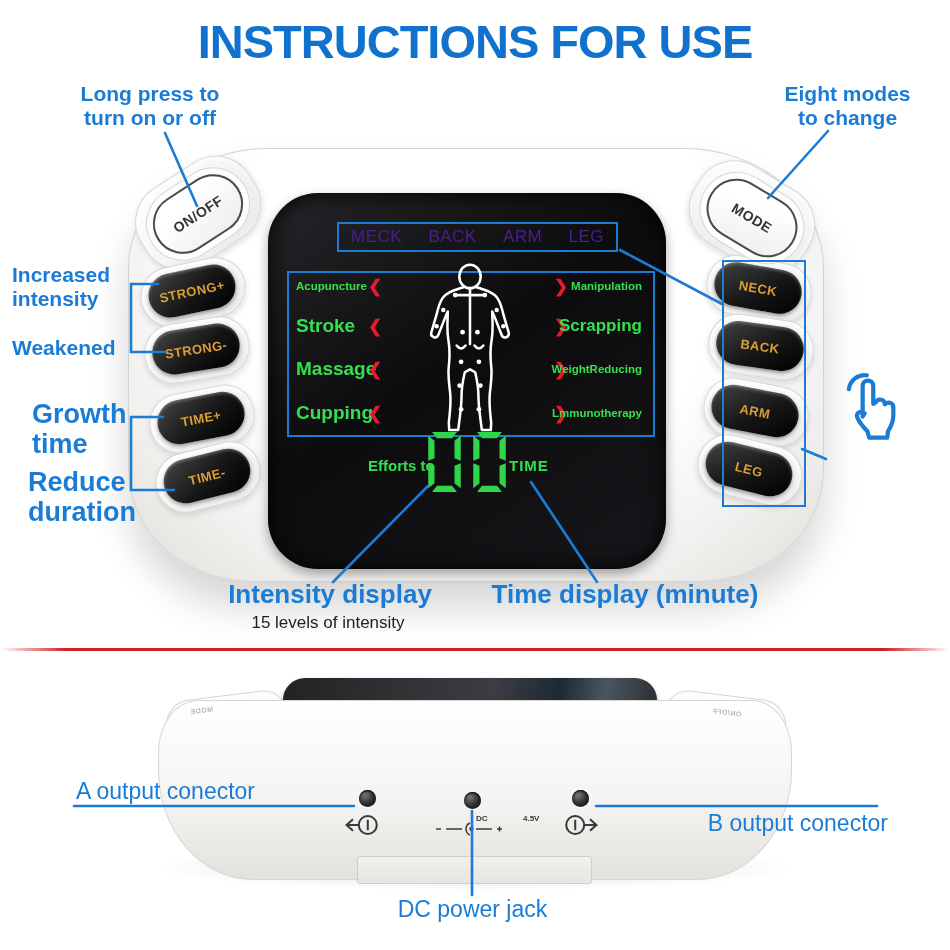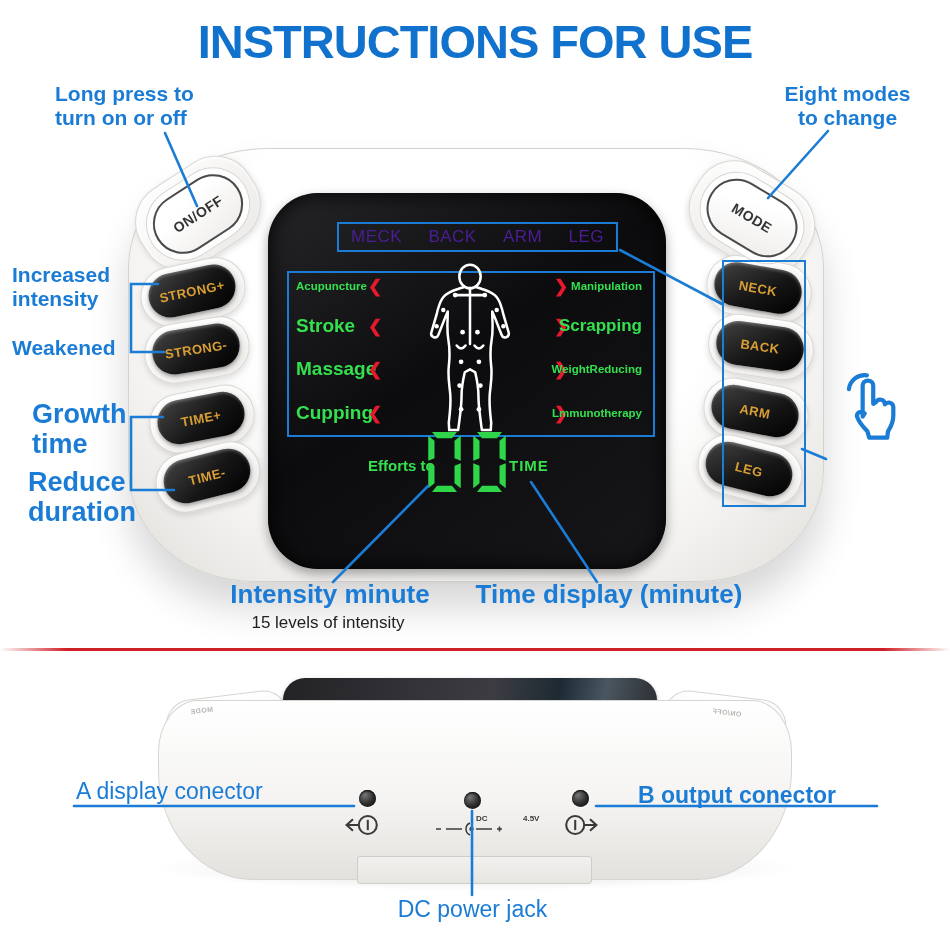--- a/index.html
+++ b/index.html
@@ -5,32 +5,32 @@
   html,body{margin:0;padding:0;background:#fff;}
   #stage{position:relative;width:950px;height:950px;background:#fff;overflow:hidden;
          font-family:"Liberation Sans", sans-serif;}
   .abs{position:absolute;}
   .pre{white-space:pre-line;}
   
   #title{left:0;top:14px;width:950px;text-align:center;font-size:47px;font-weight:800;
          color:#1172cd;letter-spacing:-1px;}
   
   .callout{font-size:21px;font-weight:700;color:#1b7cd6;line-height:1.12;}
-  #cl-power{left:55px;top:82px;width:190px;}
+  #cl-power{left:55px;top:82px;width:190px;text-align:center;}
   #cl-modes{left:760px;top:82px;width:175px;text-align:center;}
   #cl-strongp{left:12px;top:263px;width:130px;text-align:left;}
   #cl-strongm{left:12px;top:336px;width:140px;}
   #cl-timep{left:32px;top:399px;width:120px;font-size:27px;}
   #cl-timem{left:28px;top:467px;width:130px;font-size:27px;}
   #cl-four{left:798px;top:443px;width:150px;text-align:center;font-size:24px;line-height:1.3;}
   #cl-intensity{left:225px;top:580px;width:210px;font-size:26px;text-align:center;}
   #cl-intensity-sub{left:228px;top:613px;width:200px;font-size:17px;color:#222;font-weight:400;text-align:center;}
-  #cl-time-display{left:474px;top:580px;width:270px;font-size:26px;text-align:center;}
+  #cl-time-display{left:490px;top:580px;width:270px;font-size:26px;text-align:center;}
   #cl-outa{left:76px;top:779px;width:250px;font-size:23px;font-weight:400;}
-  #cl-outb{left:638px;top:783px;width:250px;font-size:23px;font-weight:700;}
+  #cl-outb{left:638px;top:811px;width:250px;font-size:23px;font-weight:400;text-align:right;}
   #cl-dc{left:360px;top:897px;width:225px;font-size:23px;font-weight:400;text-align:center;}
   
   #front-body{left:128px;top:148px;width:694px;height:432px;
     border-radius:140px 140px 125px 125px / 120px 120px 112px 112px;
     background:radial-gradient(ellipse at 50% 28%, #ffffff 50%, #f2f1ef 75%, #e0deda 100%);
     border:1px solid #d4d2ce; box-shadow:0 26px 38px rgba(0,0,0,.16);}
   .pocket{background:linear-gradient(160deg,#ffffff,#eceae7);border:1px solid #d9d7d3;
     border-radius:40px;box-shadow:inset 0 2px 4px #fff, 0 3px 6px rgba(0,0,0,.12);}
   .btn-white{display:flex;align-items:center;justify-content:center;background:
     linear-gradient(165deg,#ffffff 30%,#efedeb);border:2px solid #4a4a4a;border-radius:30px;
@@ -239,21 +239,21 @@
 turn on or off</div>
   <div id="cl-modes" class="abs callout pre">Eight modes
 to change</div>
   <div id="cl-strongp" class="abs callout pre">Increased
 intensity</div>
   <div id="cl-strongm" class="abs callout">Weakened</div>
   <div id="cl-timem" class="abs callout pre">Reduce
 duration</div>
   <div id="cl-timep" class="abs callout pre">Growth
 time</div>
-  <div id="cl-intensity" class="abs callout">Intensity minute</div>
+  <div id="cl-intensity" class="abs callout">Intensity display</div>
   <div id="cl-intensity-sub" class="abs">15 levels of intensity</div>
   <div id="cl-time-display" class="abs callout">Time display (minute)</div>
 
   <svg class="abs" style="left:836px;top:370px;" width="66" height="74" viewBox="0 0 60 70">
     <g fill="none" stroke="#1b7cd6" stroke-width="4" stroke-linecap="round" stroke-linejoin="round">
       <path d="M11,18 A15,15 0 0,1 28,5"></path>
       <path d="M24,44 L24,15 a5,5 0 0,1 10,0 L34,32 l2.5,-1.5 a4.5,4.5 0 0,1 8.5,2 a4.5,4.5 0 0,1 8,2.5 v8
                c0,7 -2.5,11 -5,15 l-0.8,6 h-17 l-1.7,-6 c-4,-4 -7.5,-8 -9.5,-13 c-1.4,-3.4 1.6,-6.4 5,-5 l2,1 z"></path>
     </g>
   </svg>
@@ -296,21 +296,21 @@
       <line x1="2" y1="7" x2="7" y2="7"></line>
       <line x1="12" y1="7" x2="28" y2="7"></line>
       <path d="M36,1 A6.5,6.5 0 0,0 36,13"></path>
       <line x1="42" y1="7" x2="58" y2="7"></line>
       <line x1="63" y1="7" x2="68" y2="7"></line>
       <line x1="65.5" y1="4.5" x2="65.5" y2="9.5"></line>
     </g>
     <circle cx="37.5" cy="7" r="2.2" fill="#3a3a3a"></circle>
   </svg>
 
-  <div id="cl-outa" class="abs callout">A display conector</div>
+  <div id="cl-outa" class="abs callout">A output conector</div>
   <div id="cl-outb" class="abs callout">B output conector</div>
   <div id="cl-dc" class="abs callout">DC power jack</div>
 
   <svg class="abs" style="left:0;top:0;pointer-events:none;" width="950" height="950" viewBox="0 0 950 950">
     <g stroke="#1b7cd6" stroke-width="2.6" fill="none" stroke-linecap="round">
       <line x1="165" y1="133" x2="197" y2="206"></line>
       <line x1="828" y1="131" x2="768" y2="198"></line>
       <line x1="620" y1="250" x2="722" y2="304"></line>
       <line x1="802" y1="449" x2="826" y2="459"></line>
       <polyline points="158,284 131,284 131,352 164,352"></polyline>

